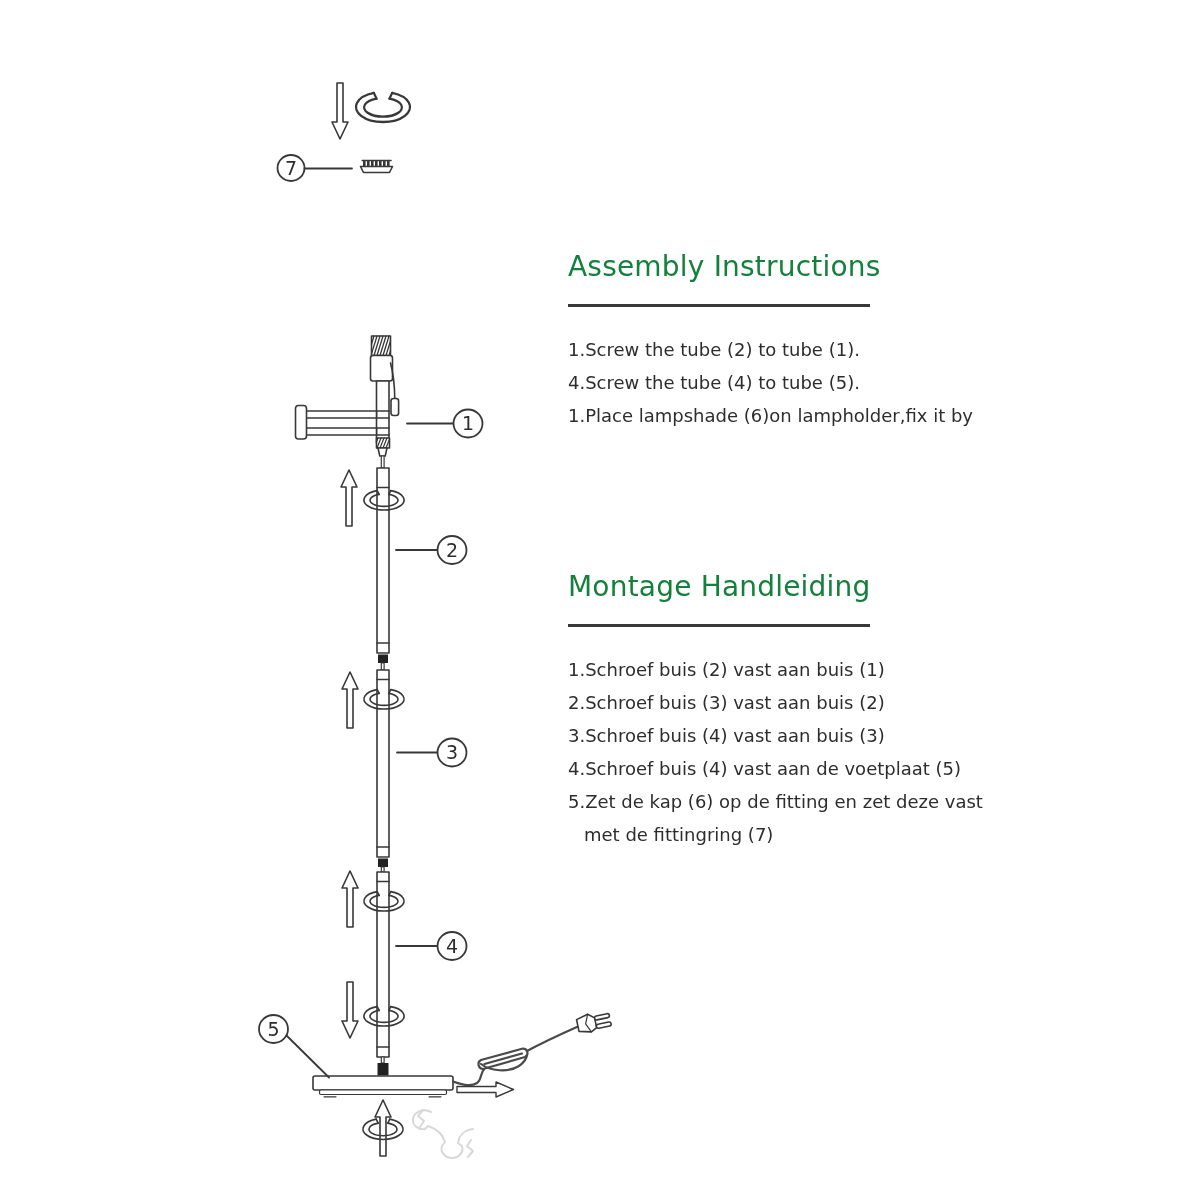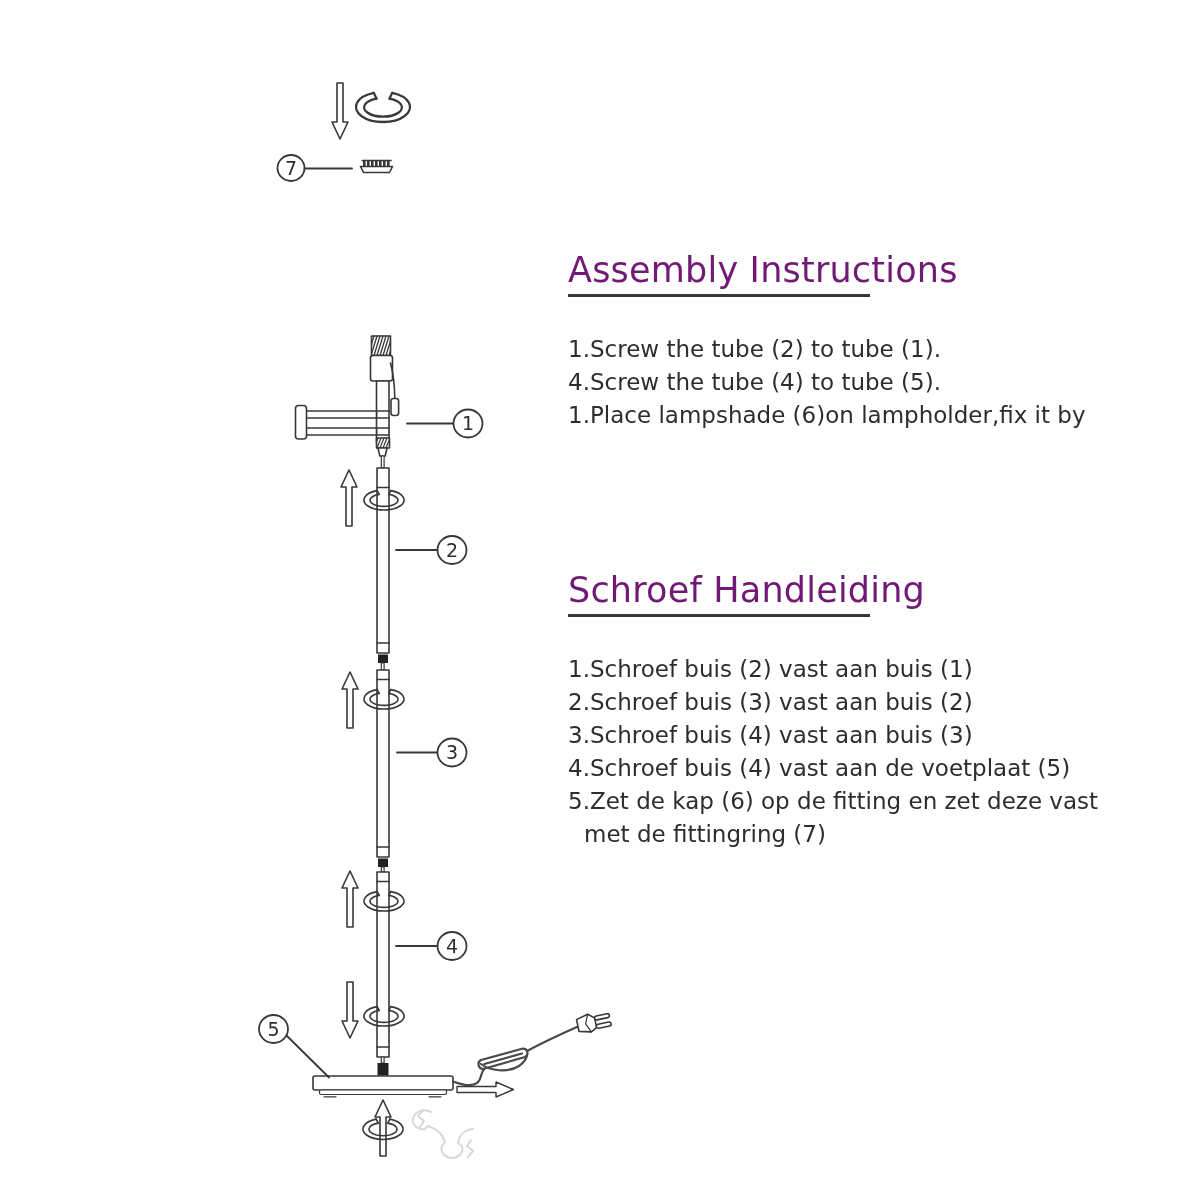--- a/index.html
+++ b/index.html
@@ -3,27 +3,27 @@
 <meta charset="utf-8">
 <style>
   html,body{margin:0;padding:0;background:#ffffff;}
   .page{
     position:relative;width:1200px;height:1200px;background:#ffffff;overflow:hidden;
     font-family:"DejaVu Sans","Liberation Sans",sans-serif;color:#2d2d2d;
   }
   .diagram{position:absolute;left:0;top:0;width:1200px;height:1200px;}
   .textcol{position:absolute;left:568px;top:0;width:500px;}
   .sec-title{
-    position:absolute;left:0;margin:0;font-size:35px;font-weight:400;color:#701a75;
-    width:302px;padding-bottom:4px;border-bottom:3px solid #383838;white-space:nowrap;
+    position:absolute;left:0;margin:0;font-size:28px;font-weight:400;color:#15803d;
+    width:302px;padding-bottom:21px;border-bottom:3px solid #383838;white-space:nowrap;
     letter-spacing:.2px;
   }
   #title-en{top:250px;}
   #title-nl{top:570px;}
-  .steps{position:absolute;left:0;width:500px;font-size:23px;line-height:33px;color:#2d2d2d;}
+  .steps{position:absolute;left:0;width:500px;font-size:18px;line-height:33px;color:#2d2d2d;}
   #steps-en{top:333px;}
   #steps-nl{top:653px;}
   .step{white-space:nowrap;}
   .step.cont{padding-left:16px;}
   svg text{font-family:"DejaVu Sans","Liberation Sans",sans-serif;}
   .co-num{font-size:19px;fill:#2d2d2d;}
 </style>
 </head>
 <body>
 
@@ -214,21 +214,21 @@
   </svg>
 
   <div class="textcol">
     <h1 class="sec-title" id="title-en">Assembly Instructions</h1>
     <div class="steps" id="steps-en">
       <div class="step">1.Screw the tube (2) to tube (1).</div>
       <div class="step">4.Screw the tube (4) to tube (5).</div>
       <div class="step">1.Place lampshade (6)on lampholder,fix it by</div>
     </div>
 
-    <h1 class="sec-title" id="title-nl">Schroef Handleiding</h1>
+    <h1 class="sec-title" id="title-nl">Montage Handleiding</h1>
     <div class="steps" id="steps-nl">
       <div class="step">1.Schroef buis (2) vast aan buis (1)</div>
       <div class="step">2.Schroef buis (3) vast aan buis (2)</div>
       <div class="step">3.Schroef buis (4) vast aan buis (3)</div>
       <div class="step">4.Schroef buis (4) vast aan de voetplaat (5)</div>
       <div class="step">5.Zet de kap (6) op de fitting en zet deze vast</div>
       <div class="step cont">met de fittingring (7)</div>
     </div>
   </div>
 

